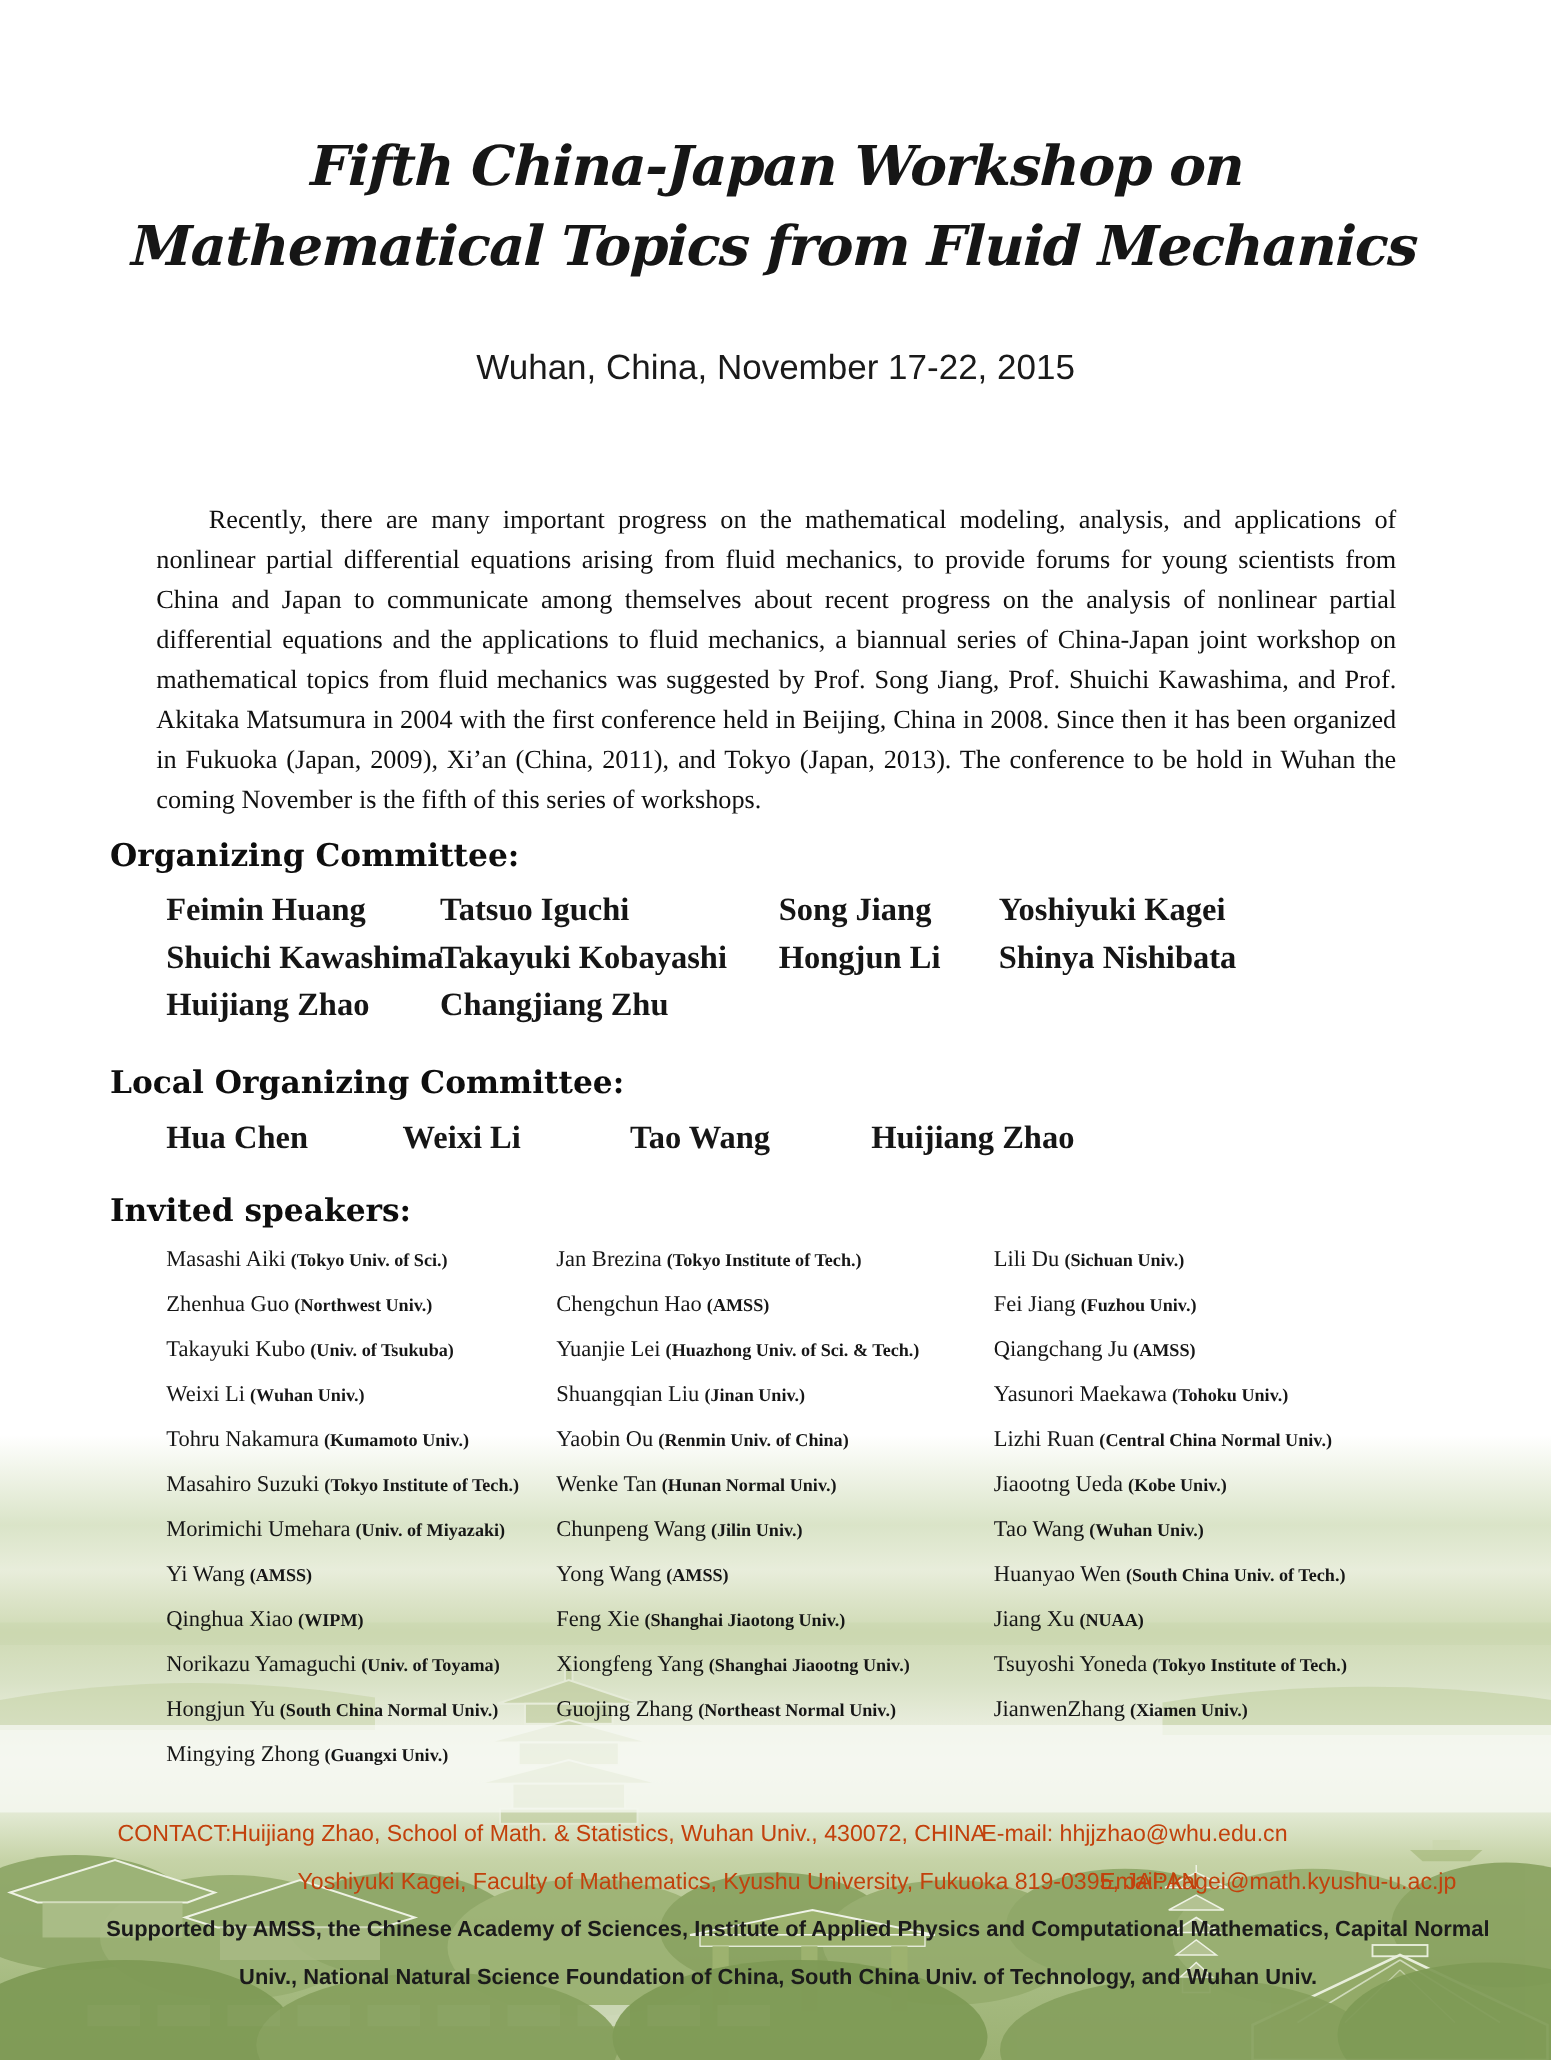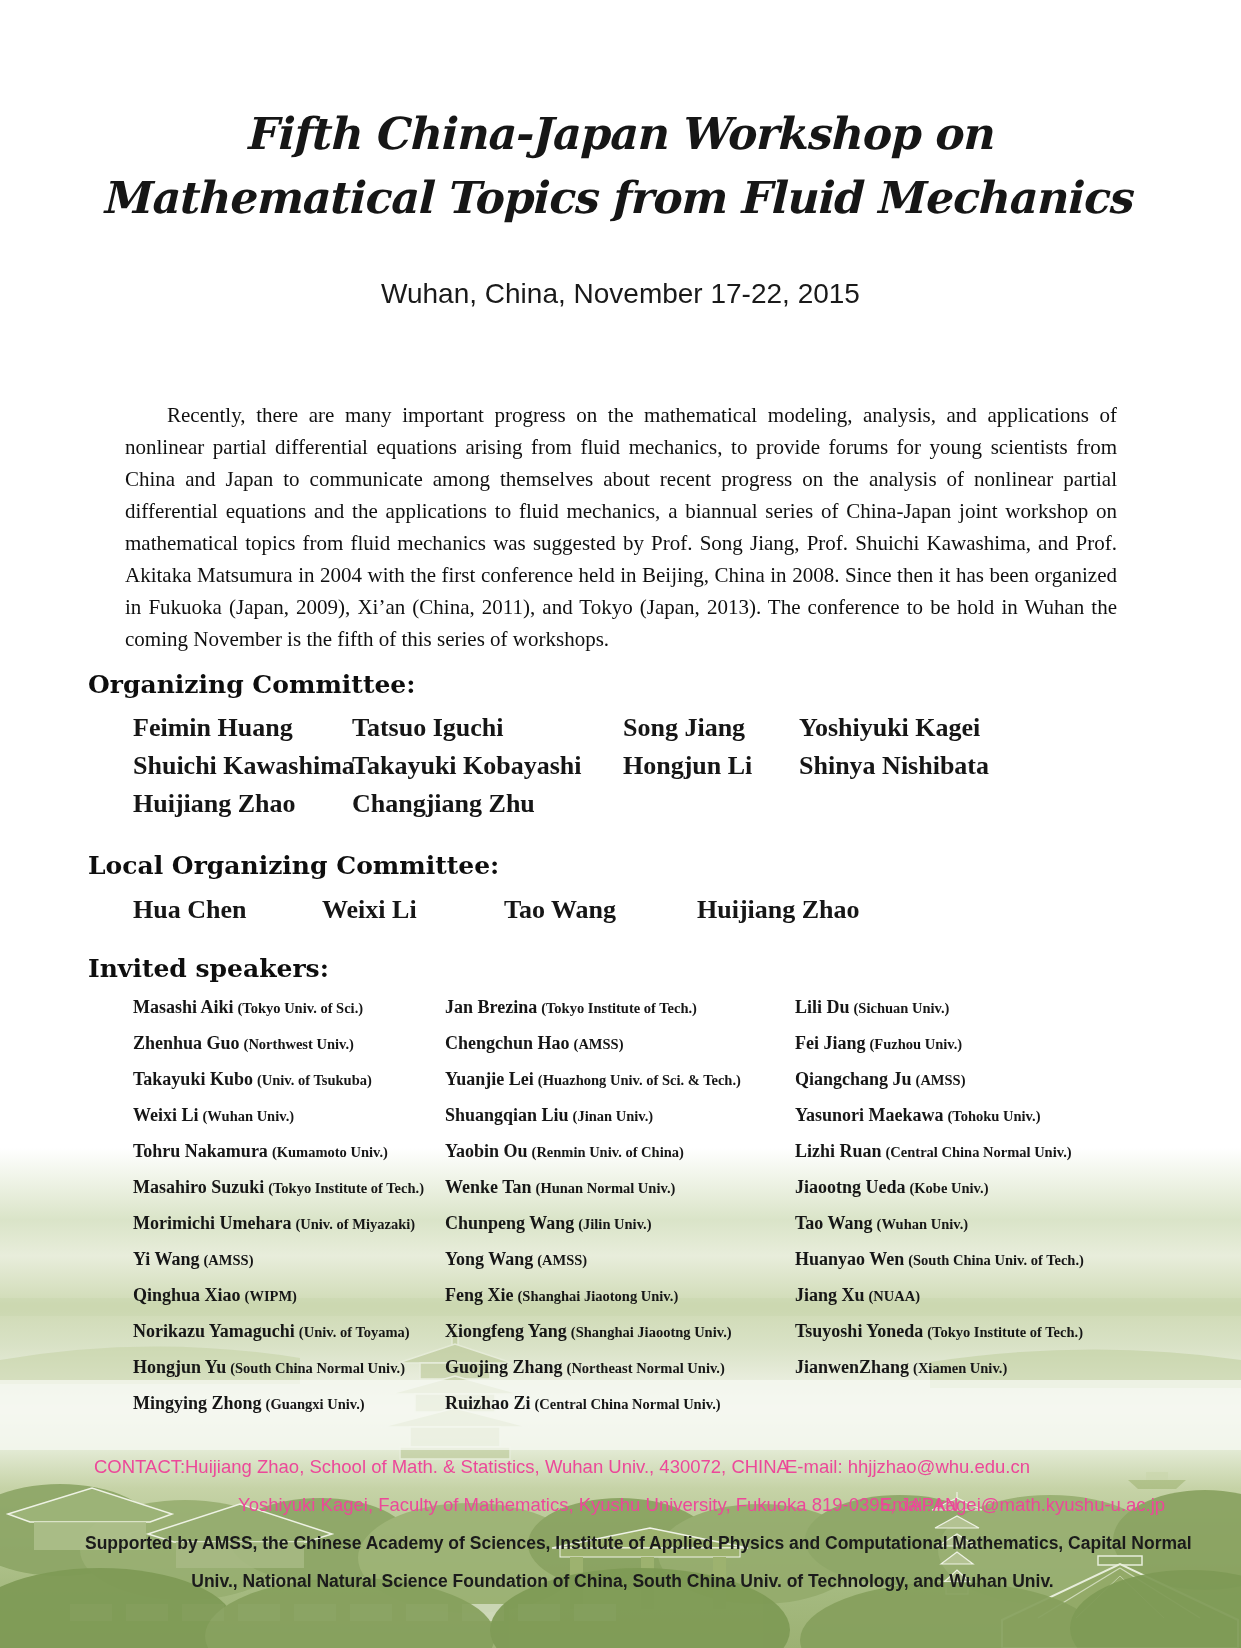--- a/index.html
+++ b/index.html
@@ -49,25 +49,25 @@
   
   .oc-grid{position:absolute;left:133px;top:713px;width:1050px;
     display:grid;grid-template-columns:219px 271px 176px 1fr;grid-auto-rows:38px;}
   .loc-grid{position:absolute;left:133px;top:895px;width:1000px;
     display:grid;grid-template-columns:189px 182px 193px 1fr;grid-auto-rows:36px;}
   .member{font-weight:700;font-size:26px;white-space:nowrap;}
   
   .spk-grid{position:absolute;left:133px;top:997px;width:1080px;
     display:grid;grid-template-columns:312px 350px 1fr;grid-auto-rows:36px;}
   .spk{white-space:nowrap;}
-  .spk .nm{font-weight:700;font-size:18px;}
+  .spk .nm{font-weight:400;font-size:18px;}
   .spk .aff{font-weight:700;font-size:14.5px;}
   
   .contact-row{position:absolute;left:0;width:1241px;height:30px;
-    font-family:"Liberation Sans",sans-serif;font-size:18.5px;color:#ec4899;}
+    font-family:"Liberation Sans",sans-serif;font-size:18.5px;color:#c2410c;}
   .c1{top:1456px;}
   .c2{top:1494px;}
   .contact-row span{position:absolute;white-space:nowrap;}
   .c1 .c-label{left:94px;}
   .c1 .c-text{left:185px;}
   .c1 .c-email{left:785px;}
   .c2 .c-text{left:238px;}
   .c2 .c-email{left:880px;}
   .support{position:absolute;left:85px;top:1524px;width:1075px;
     font-family:"Liberation Sans",sans-serif;font-weight:700;font-size:17.5px;
@@ -232,21 +232,20 @@
     <span class="spk"><span class="nm">Qinghua Xiao</span> <span class="aff">(WIPM)</span></span>
     <span class="spk"><span class="nm">Feng Xie</span> <span class="aff">(Shanghai Jiaotong Univ.)</span></span>
     <span class="spk"><span class="nm">Jiang Xu</span> <span class="aff">(NUAA)</span></span>
     <span class="spk"><span class="nm">Norikazu Yamaguchi</span> <span class="aff">(Univ. of Toyama)</span></span>
     <span class="spk"><span class="nm">Xiongfeng Yang</span> <span class="aff">(Shanghai Jiaootng Univ.)</span></span>
     <span class="spk"><span class="nm">Tsuyoshi Yoneda</span> <span class="aff">(Tokyo Institute of Tech.)</span></span>
     <span class="spk"><span class="nm">Hongjun Yu</span> <span class="aff">(South China Normal Univ.)</span></span>
     <span class="spk"><span class="nm">Guojing Zhang</span> <span class="aff">(Northeast Normal Univ.)</span></span>
     <span class="spk"><span class="nm">JianwenZhang</span> <span class="aff">(Xiamen Univ.)</span></span>
     <span class="spk"><span class="nm">Mingying Zhong</span> <span class="aff">(Guangxi Univ.)</span></span>
-    <span class="spk"><span class="nm">Ruizhao Zi</span> <span class="aff">(Central China Normal Univ.)</span></span>
   </div>
 
   <div class="contact-row c1">
     <span class="c-label">CONTACT:</span>
     <span class="c-text">Huijiang Zhao, School of Math. &amp; Statistics, Wuhan Univ., 430072, CHINA</span>
     <span class="c-email">E-mail: hhjjzhao@whu.edu.cn</span>
   </div>
   <div class="contact-row c2">
     <span class="c-text">Yoshiyuki Kagei, Faculty of Mathematics, Kyushu University, Fukuoka 819-0395, JAPAN</span>
     <span class="c-email">Email: kagei@math.kyushu-u.ac.jp</span>

